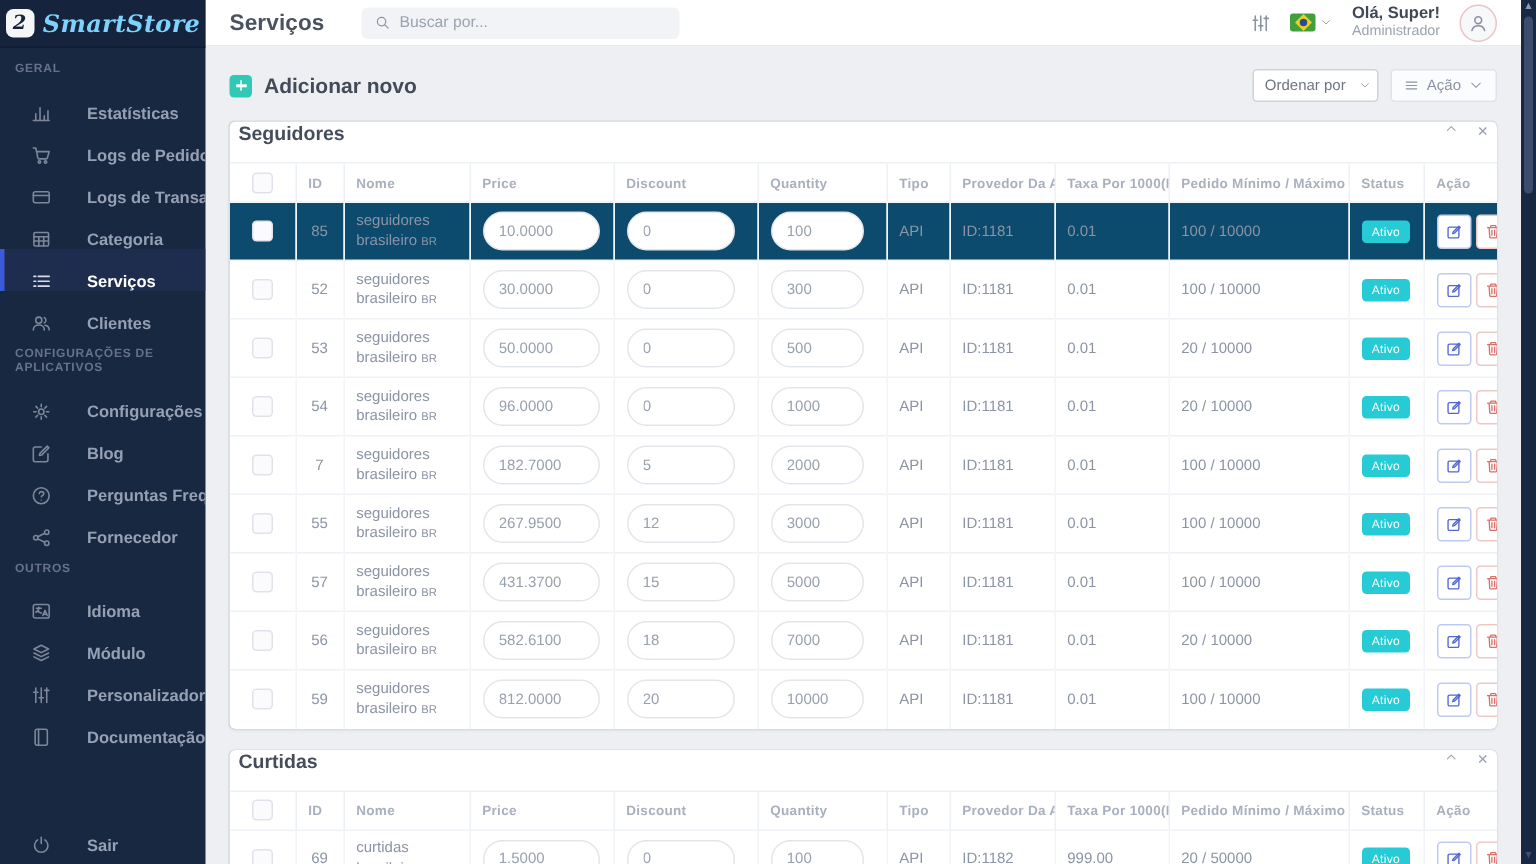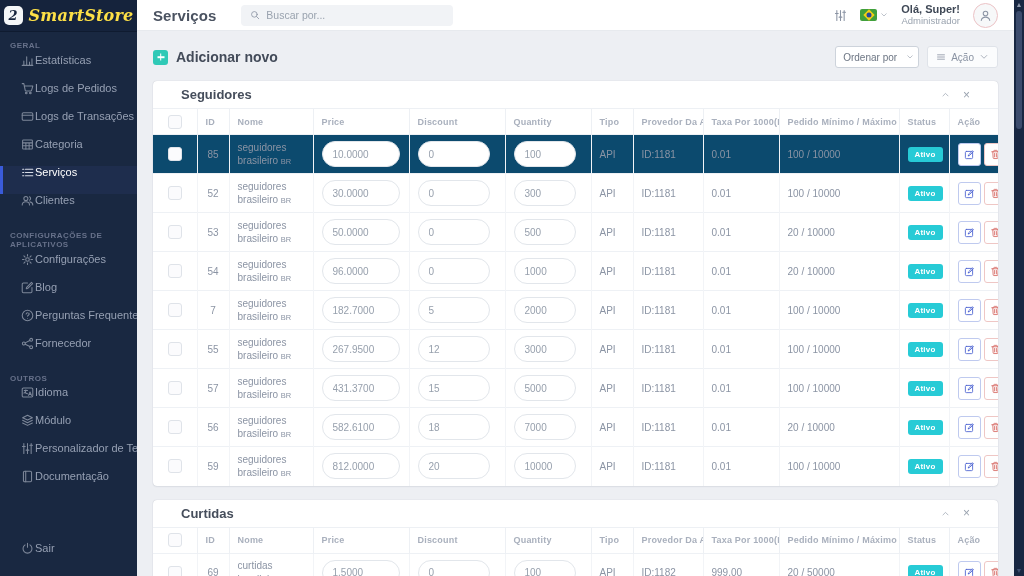--- a/index.html
+++ b/index.html
@@ -3,23 +3,23 @@
 <meta charset="utf-8">
 <style>
 *{margin:0;padding:0;box-sizing:border-box}
 html,body{width:1024px;height:576px;overflow:hidden;background:#edeff3;font-family:"Liberation Sans",sans-serif}
 .app{position:relative;width:1024px;height:576px}
 
 
 .sidebar{position:absolute;left:0;top:0;width:137px;height:576px;background:#192841;overflow:hidden;z-index:3}
 .logo{height:32px;background:#15233c;border-bottom:1px solid #0f1b30;display:flex;align-items:center;justify-content:center;gap:6px}
 .logo-badge{width:19px;height:19px;background:#f4f6f8;border-radius:5px;display:flex;align-items:center;justify-content:center;color:#15233c;font:italic 700 13px "DejaVu Serif",serif}
-.logo-text{color:#fde047;font:italic 700 16px "DejaVu Serif",serif;letter-spacing:.2px}
+.logo-text{color:#7dd3fc;font:italic 700 16px "DejaVu Serif",serif;letter-spacing:.2px}
 .sec{font-size:8px;font-weight:700;color:#67718a;letter-spacing:.5px;padding:9px 6px 3px 10px;text-transform:uppercase;line-height:1.2}
-.item{display:flex;align-items:flex-start;gap:1px;height:28px;padding-left:21px;font-size:11px;font-weight:400;color:#96a0b3;cursor:pointer;white-space:nowrap}
+.item{display:flex;align-items:flex-end;gap:24px;height:28px;padding-left:21px;font-size:11px;font-weight:700;color:#96a0b3;cursor:pointer;white-space:nowrap}
 .item .ic{color:#7d8799;flex:0 0 13px}
 .item.active{background:#1e2d4d;color:#fff;border-left:3px solid #3a5bd9;padding-left:18px}
 .item.active .ic{color:#d7dce6}
 .logout{position:absolute;left:0;right:15px;bottom:6px}
 .ic{display:inline-flex;align-items:center;justify-content:center}
 .ic svg{width:13px;height:13px;display:block}
 
 
 .main{position:absolute;left:137px;top:0;width:877px;height:576px;overflow:hidden}
 .topbar{height:31px;background:#fff;border-bottom:1px solid #e7eaee;display:flex;align-items:center;padding:0 16px}
@@ -54,21 +54,21 @@
 .toolbar-right{margin-left:auto;display:flex;gap:8px}
 .sel-wrap{position:relative}
 .sel-wrap select{appearance:none;-webkit-appearance:none;width:84px;height:22px;border:1px solid #cdd3db;border-radius:3px;background:#fff;font-size:10px;color:#6d7684;padding:0 16px 0 7px;font-family:inherit;outline:none}
 .sel-wrap .tiny-chev{position:absolute;right:5px;top:50%;transform:translateY(-50%);pointer-events:none}
 .act-btn{height:22px;border:1px solid #dfe3e9;background:#fbfcfd;border-radius:3px;display:flex;align-items:center;gap:5px;padding:0 8px;font-size:10px;color:#8a93a3;cursor:pointer;font-family:inherit}
 .act-btn .ic svg{width:10px;height:10px}
 
 
 .cards{padding:0 16px}
 .card{background:#fff;border-radius:4px;box-shadow:0 0 1px rgba(20,30,60,.25),0 1px 2px rgba(20,30,60,.06);margin-bottom:14px;overflow:hidden}
-.card-h{display:flex;align-items:center;height:27px;padding:0 28px}
+.card-h{display:flex;align-items:flex-start;height:27px;padding:0 6px}
 .card-t{font-size:13px;font-weight:700;color:#454d5b;flex:1}
 .card-ic{color:#9aa3af;margin-left:13px;cursor:pointer;font-size:12px;line-height:1;display:flex;align-items:center}
 .card-ic svg{width:9px;height:9px;display:block}
 .tbl{width:100%;border-collapse:collapse;table-layout:fixed}
 .tbl thead th{height:26px;font-size:9px;font-weight:700;color:#a9b0bd;text-align:left;padding:0 8px;border-top:1px solid #edf0f4;border-left:1px solid #edf0f4;letter-spacing:.2px;white-space:nowrap;overflow:hidden}
 .tbl th:first-child{border-left:none;text-align:center}
 .tbl tbody td{height:39px;border-top:1px solid #eef1f5;border-left:1px solid #f2f4f7;font-size:10px;color:#8b94a4;padding:0 8px;overflow:hidden}
 .tbl td:first-child{border-left:none;text-align:center}
 .tbl th:nth-child(1){width:44px}
 .tbl th:nth-child(2){width:32px}
@@ -81,21 +81,21 @@
 .tbl th:nth-child(9){width:76px}
 .tbl th:nth-child(10){width:120px}
 .tbl th:nth-child(11){width:50px}
 .tbl td:nth-child(2){text-align:center}
 tr.hl{background:#0c4a6e}
 .cb{display:inline-block;width:14px;height:14px;border:1px solid #dfe3e9;border-radius:3px;background:#fbfbfd;vertical-align:middle;cursor:pointer}
 .cell-name{line-height:1.35}
 .sfx{font-size:7.5px;font-weight:400}
 .fld{height:26px;border:1px solid #e2e6eb;border-radius:13px;font-size:10px;color:#97a0ad;padding:0 10px;background:#fff;font-family:inherit;outline:none}
 .w-p{width:78px}.w-d{width:72px}.w-q{width:62px}
-.badge{display:inline-block;background:#27cbd6;color:#fff;font-size:8px;font-weight:700;padding:3px 7px;border-radius:3px;letter-spacing:.2px}
+.badge{display:inline-block;background:#27cbd6;color:#fff;font-size:8px;font-weight:400;padding:3px 7px;border-radius:3px;letter-spacing:.2px}
 .act{white-space:nowrap}
 .abtn{width:23px;height:23px;border-radius:3px;background:#fff;display:inline-flex;align-items:center;justify-content:center;cursor:pointer;vertical-align:middle;padding:0}
 .abtn svg{width:11px;height:11px;display:block}
 .abtn.edit{border:1px solid #bfcaef;color:#5066d2;margin-right:3px}
 .abtn.del{border:1px solid #efc7c5;color:#d8706b}
 
 
 .scrollbar{position:absolute;right:0;top:0;width:10px;height:576px;background:#182742;z-index:4;display:flex;flex-direction:column;align-items:center}
 .sb-arrow{color:#8f99ad;font-size:7px;line-height:9px;height:9px}
 .sb-arrow.dim{color:#3e4e6f;position:absolute;bottom:1px}

